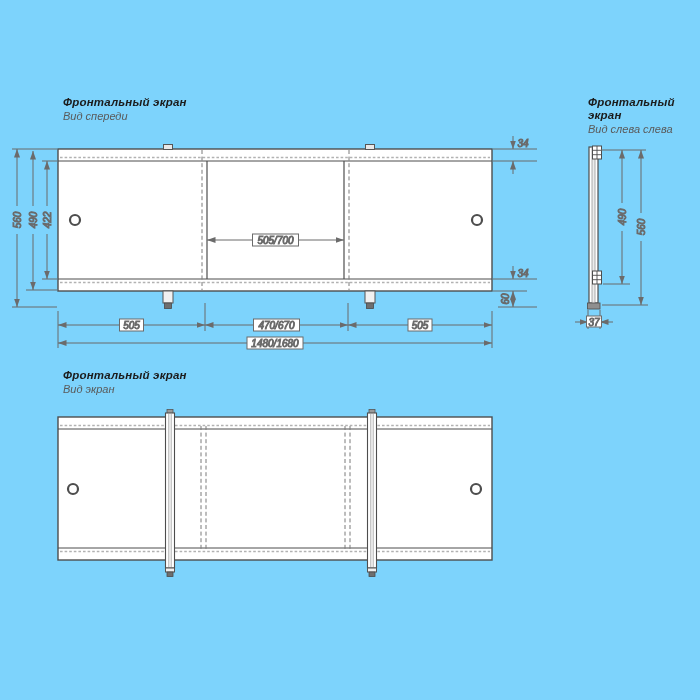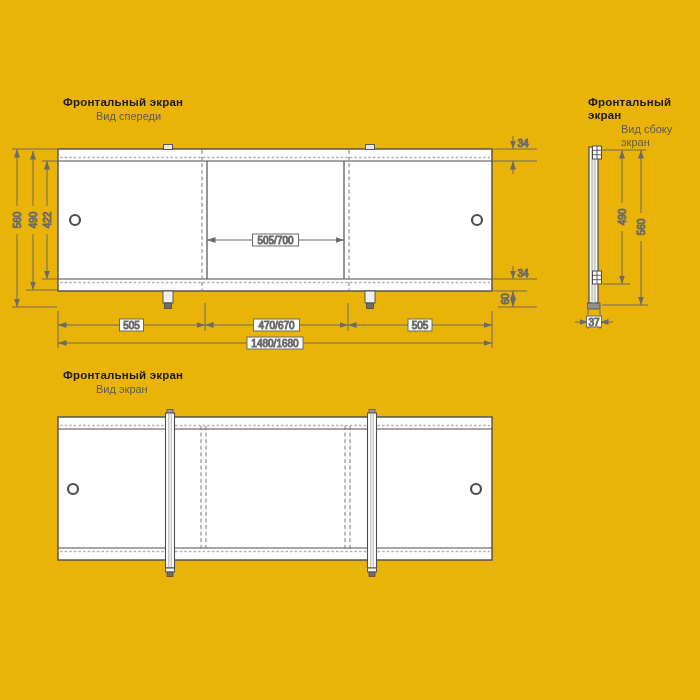--- a/index.html
+++ b/index.html
@@ -1,20 +1,20 @@
 <!DOCTYPE html>
 <html><head>
 <meta charset="utf-8">
 <style>
   html,body{margin:0;padding:0;background:#ffffff;}
-  .canvas{position:relative;width:700px;height:700px;background:#eab308;overflow:hidden;
-          font-family:"Liberation Sans",sans-serif;}
+  .canvas{position:relative;width:700px;height:700px;background:#7dd3fc;overflow:hidden;
+          font-family:"Liberation Sans",sans-serif;font-style:italic;}
   .tb{position:absolute;line-height:13px;}
   .t1{font-weight:bold;font-size:11.5px;color:#1b1b1b;letter-spacing:.2px;}
-  .t2{font-size:11px;color:#5a5a5a;margin-top:1px;margin-left:33px;}
+  .t2{font-size:11px;color:#5a5a5a;margin-top:1px;}
   svg{position:absolute;left:0;top:0;}
   .outline{fill:#fff;stroke:#4d4d4d;stroke-width:1.4;}
   .outline2{fill:#fff;stroke:#4d4d4d;stroke-width:1.2;}
   .thin{stroke:#4d4d4d;stroke-width:1;}
   .thin2{stroke:#4d4d4d;stroke-width:1.2;}
   .perf{stroke:#b2b2b2;stroke-width:1.6;stroke-dasharray:2.6 2;}
   .hid{stroke:#7a7a7a;stroke-width:1;stroke-dasharray:4 2.6;fill:none;}
   .hole{fill:#fff;stroke:#4d4d4d;stroke-width:2.2;}
   .tab{fill:#e8e8e8;stroke:#555;stroke-width:1;}
   .legbody{fill:#f1f1f1;stroke:#555;stroke-width:1;}
@@ -33,21 +33,21 @@
 <body>
 
 <div class="canvas">
 
   <div class="tb" style="left:63px;top:96px;">
     <div class="t1">Фронтальный экран</div>
     <div class="t2">Вид спереди</div>
   </div>
   <div class="tb" style="left:588px;top:96px;">
     <div class="t1">Фронтальный экран</div>
-    <div class="t2">Вид сбоку экран</div>
+    <div class="t2">Вид слева слева</div>
   </div>
   <div class="tb" style="left:63px;top:369px;">
     <div class="t1">Фронтальный экран</div>
     <div class="t2">Вид экран</div>
   </div>
 
   <svg width="700" height="700" viewBox="0 0 700 700">
     <defs>
       <marker id="ar" markerWidth="9" markerHeight="6" refX="8.5" refY="3" orient="auto-start-reverse" markerUnits="userSpaceOnUse">
         <path d="M0,0 L8.5,3 L0,6 Z" fill="#6b6b6b"></path>

